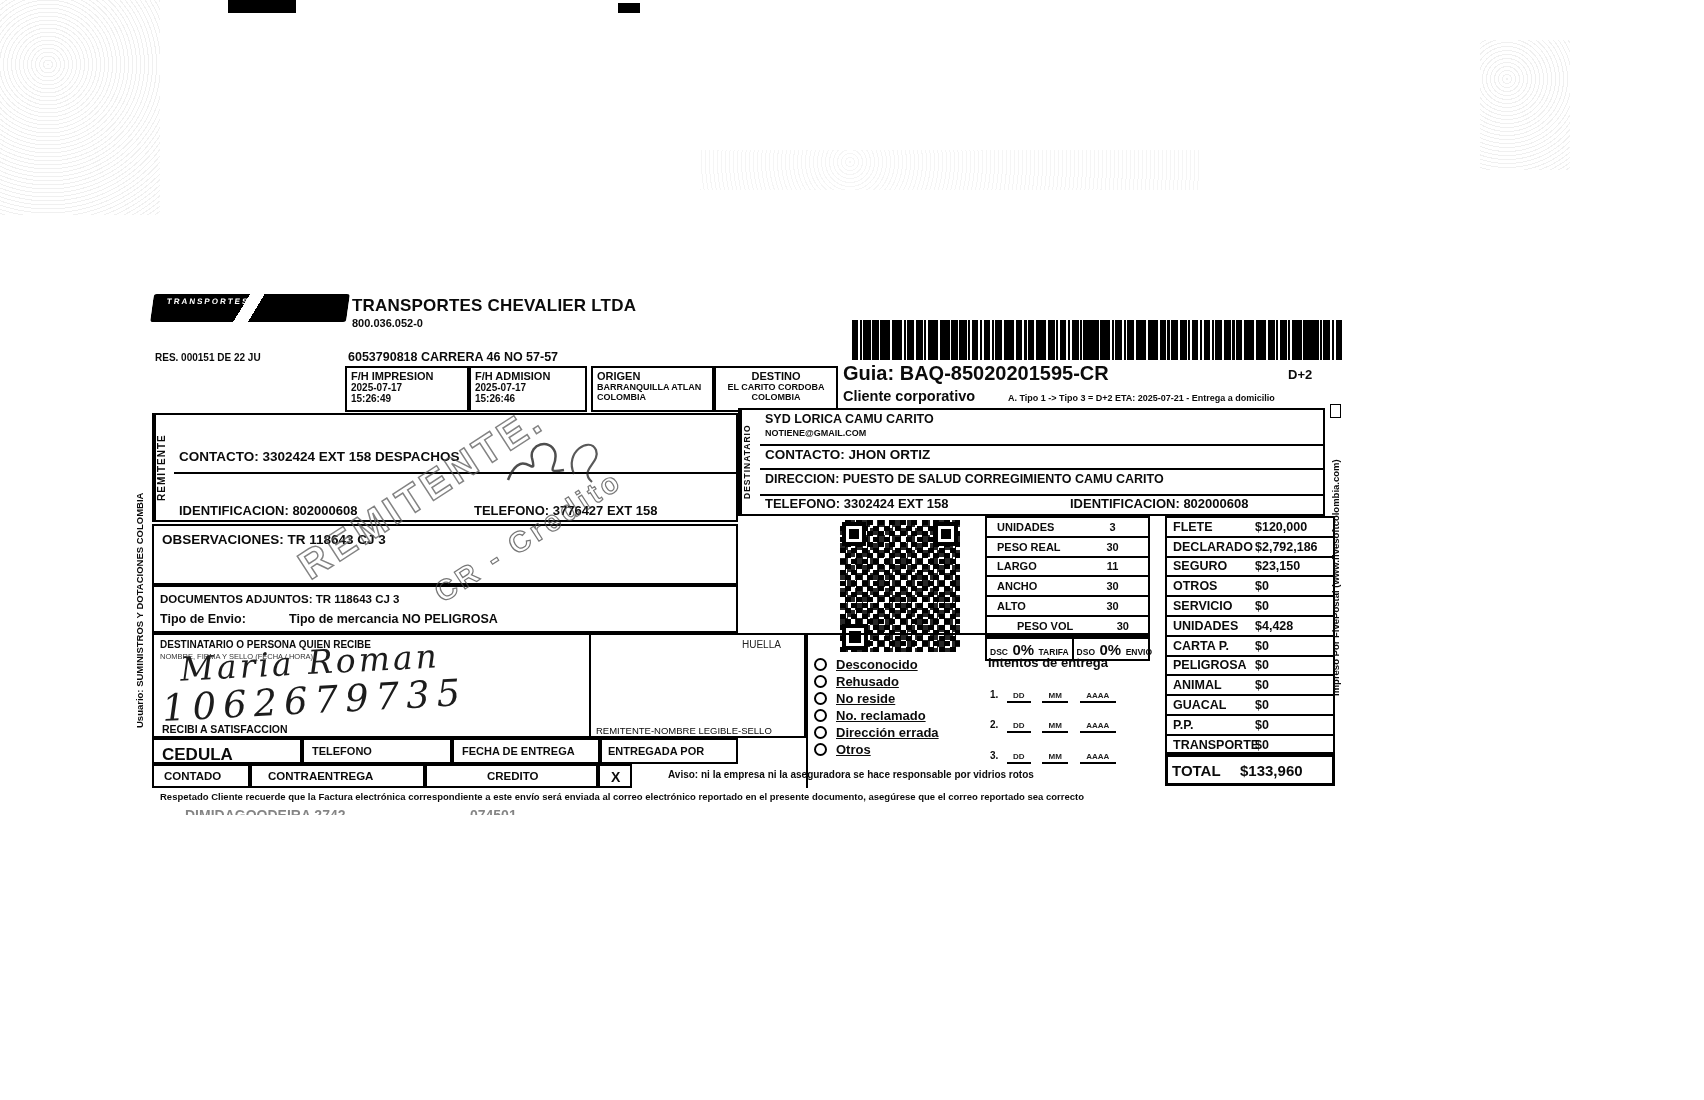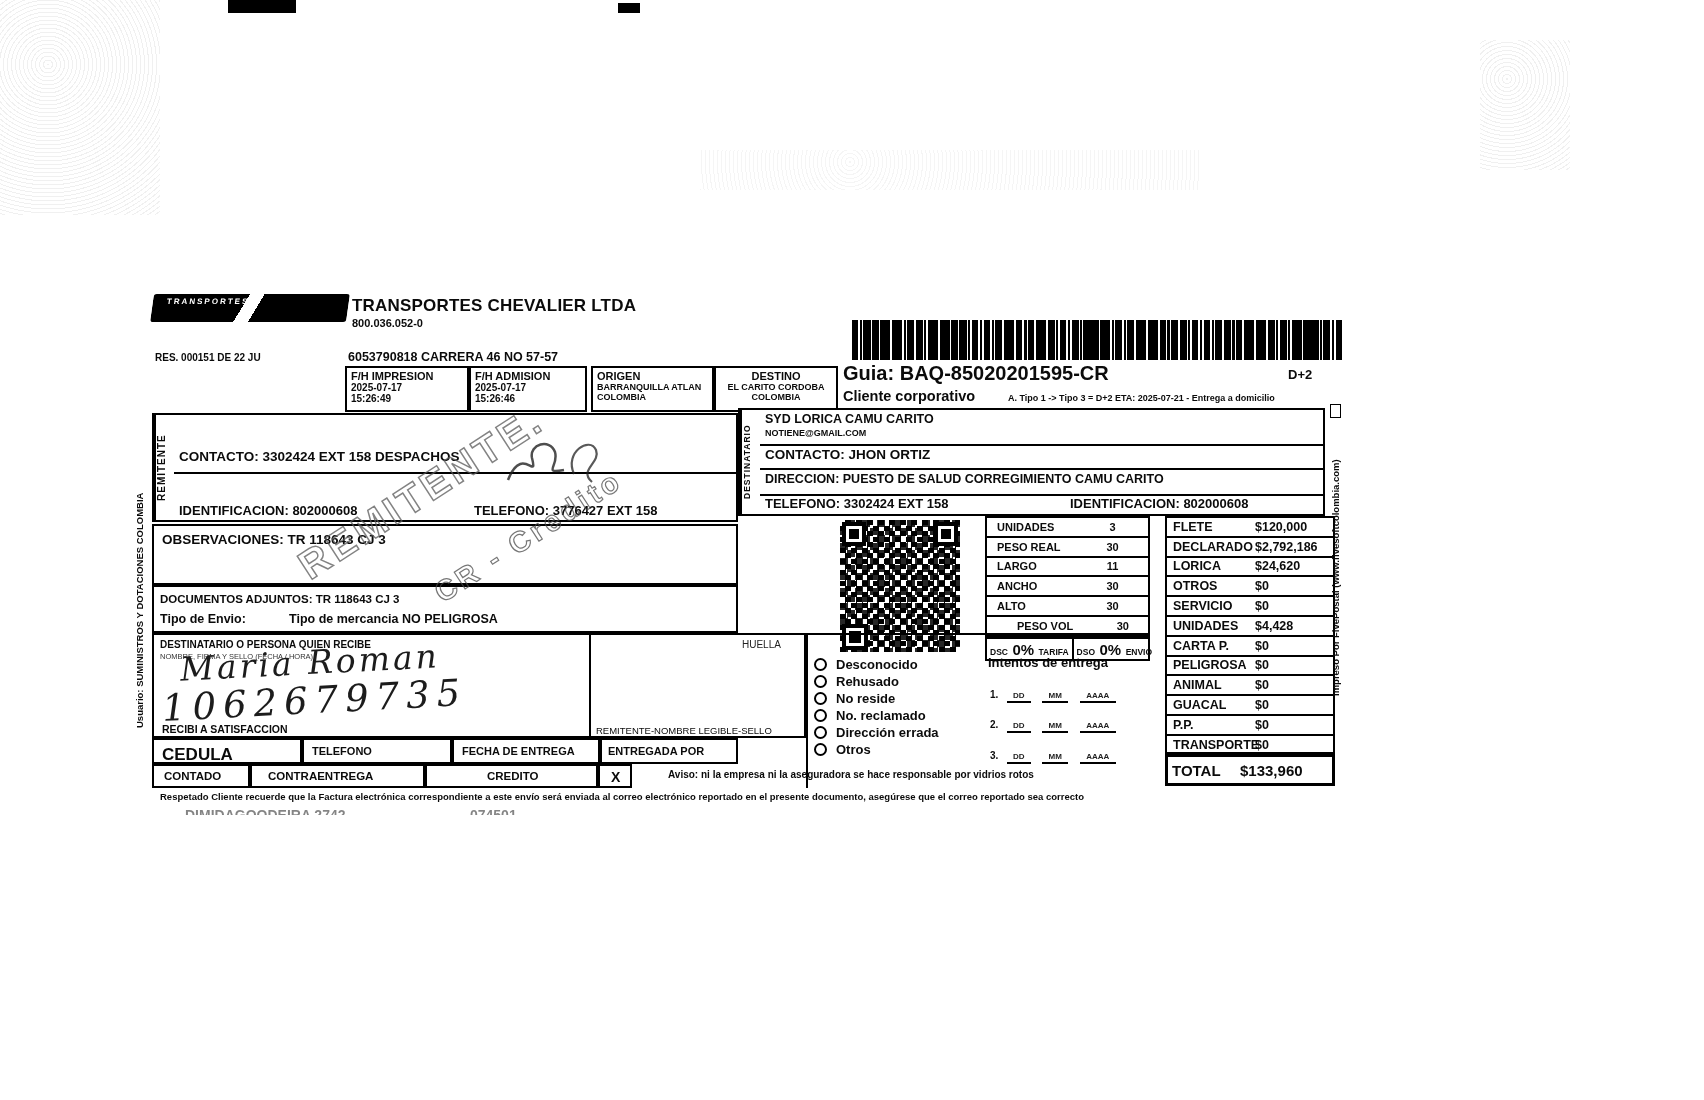--- a/index.html
+++ b/index.html
@@ -202,22 +202,22 @@
   <div class="box" style="left:1165px;top:516px;width:170px;height:238px;">
     <div class="chrow">
         <span class="lab">FLETE</span>
         <span class="val">$120,000</span>
       </div>
     <div class="chrow">
         <span class="lab">DECLARADO</span>
         <span class="val">$2,792,186</span>
       </div>
     <div class="chrow">
-        <span class="lab">LORICA</span>
-        <span class="val">$24,620</span>
+        <span class="lab">SEGURO</span>
+        <span class="val">$23,150</span>
       </div>
     <div class="chrow">
         <span class="lab">OTROS</span>
         <span class="val">$0</span>
       </div>
     <div class="chrow">
         <span class="lab">SERVICIO</span>
         <span class="val">$0</span>
       </div>
     <div class="chrow">
@@ -249,21 +249,21 @@
         <span class="val">$0</span>
       </div>
   </div>
   <div class="box" style="left:1165px;top:754px;width:170px;height:32px;border-width:3px;">
     <span class="b" style="position:absolute;left:4px;top:5px;font-size:15px;">TOTAL</span>
     <span class="b" style="position:absolute;left:72px;top:5px;font-size:15px;">$133,960</span>
   </div>
 
   <div class="abs" style="left:806px;top:633px;width:0;height:155px;border-left:2px solid #000;"></div>
   <div class="abs" style="left:806px;top:633px;width:344px;height:0;border-top:2px solid #000;"></div>
-  <div class="abs" style="left:814px;top:656px;width:175px;">
+  <div class="abs" style="left:814px;top:656px;width:175px;text-decoration:underline;">
     <div class="optrow">
         <span class="radio"></span>
         <span>Desconocido</span>
       </div>
     <div class="optrow">
         <span class="radio"></span>
         <span>Rehusado</span>
       </div>
     <div class="optrow">
         <span class="radio"></span>

